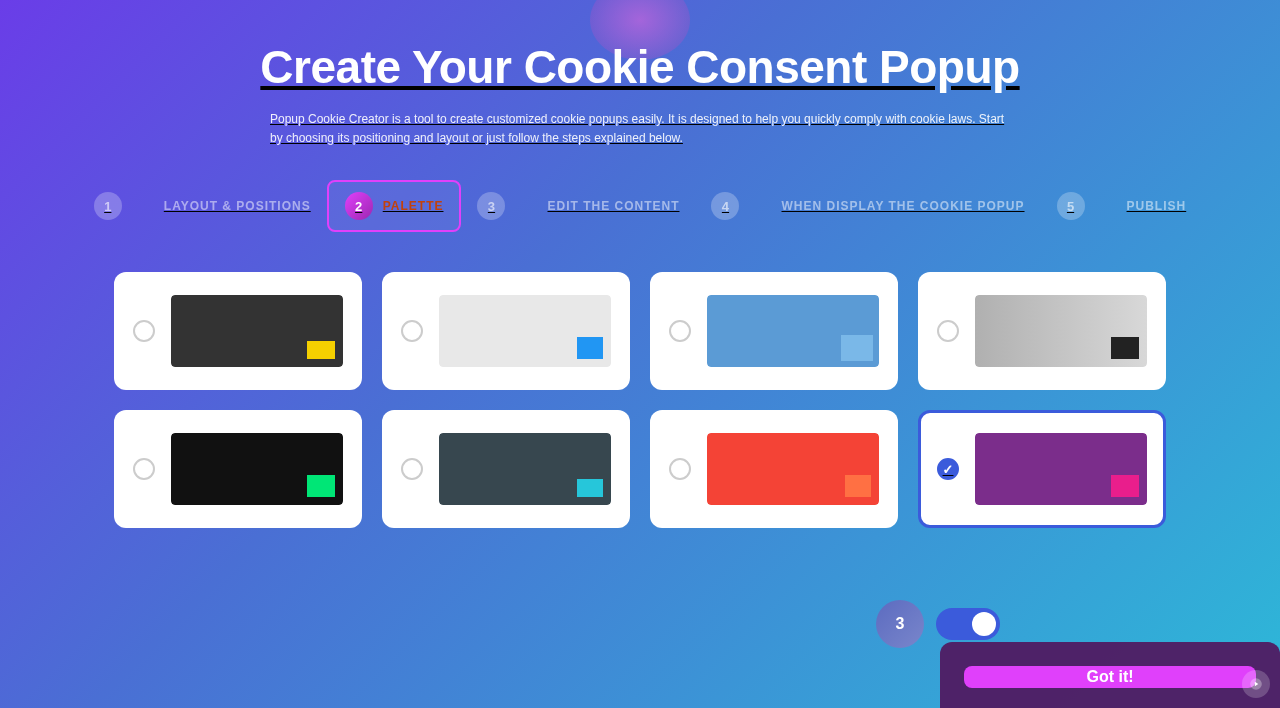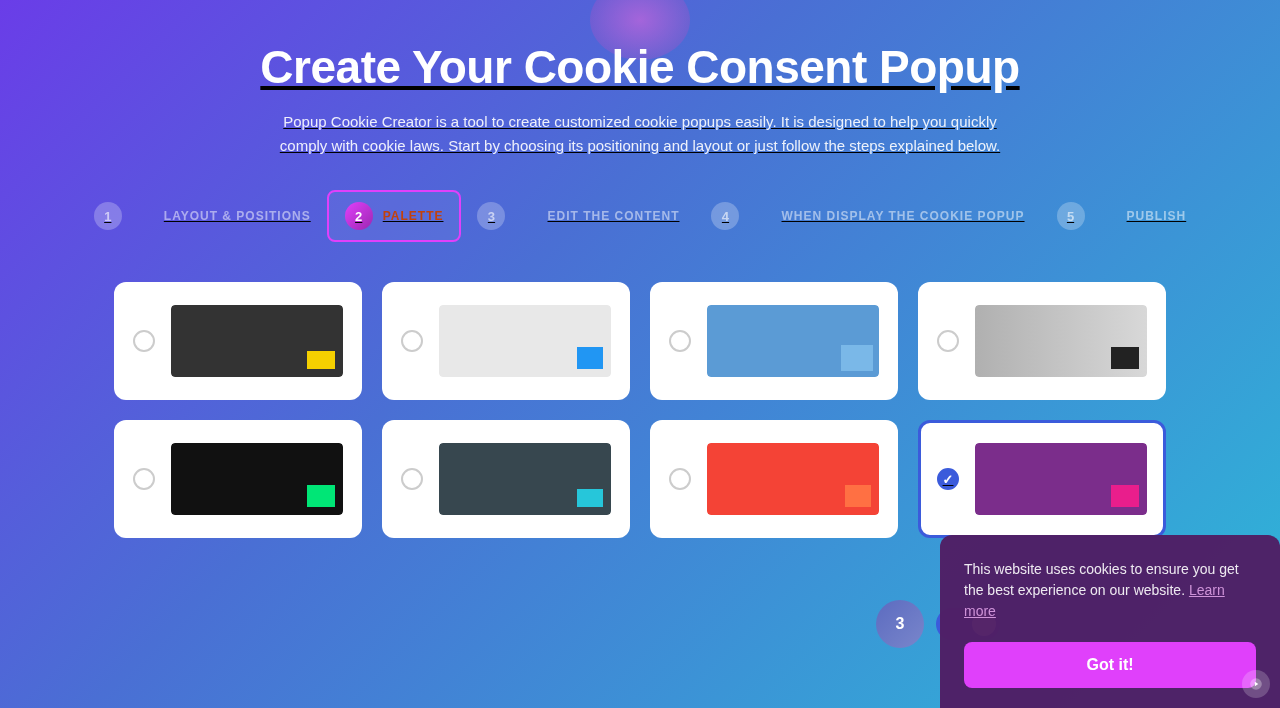--- a/index.html
+++ b/index.html
@@ -38,22 +38,21 @@
       color: white;
       font-size: 46px;
       font-weight: 700;
       text-align: center;
       margin-bottom: 16px;
       letter-spacing: -0.5px;
     }
 
     .subtitle {
       color: rgba(255,255,255,0.9);
-      font-size: 15px;
-      text-align: center;
+      font-size: 12px;
       max-width: 740px;
       line-height: 1.6;
       margin-bottom: 32px;
     }
 
     
     .steps-nav {
       display: flex;
       align-items: center;
       gap: 0;
@@ -266,21 +265,21 @@
 
     .cookie-link {
       color: #ce93d8;
       text-decoration: underline;
       cursor: pointer;
     }
 
     .got-it-btn {
       display: block;
       width: 100%;
-      padding: 14px;
+      padding: 2px;
       background: #e040fb;
       color: white;
       border: none;
       border-radius: 8px;
       font-size: 16px;
       font-weight: 600;
       cursor: pointer;
       text-align: center;
     }
 
@@ -409,25 +408,20 @@
 
   </div>
 </div>
 
 <div class="next-area">
   <div class="next-bubble">3</div>
   <div class="next-toggle"></div>
 </div>
 
 <div class="cookie-popup">
-  <p class="cookie-text">
-    <span>This website uses cookies to ensure you get the best experience on our website.</span>
-    <span> </span>
-    <a class="cookie-link">Learn more</a>
-  </p>
   <button class="got-it-btn">Got it!</button>
   <div class="audio-icon">
     <svg width="14" height="14" viewBox="0 0 24 24" fill="white">
       <circle cx="12" cy="12" r="10" fill="rgba(255,255,255,0.3)"></circle>
       <polygon points="10,8 16,12 10,16" fill="white"></polygon>
     </svg>
   </div>
 </div>
 
 </body></html>

